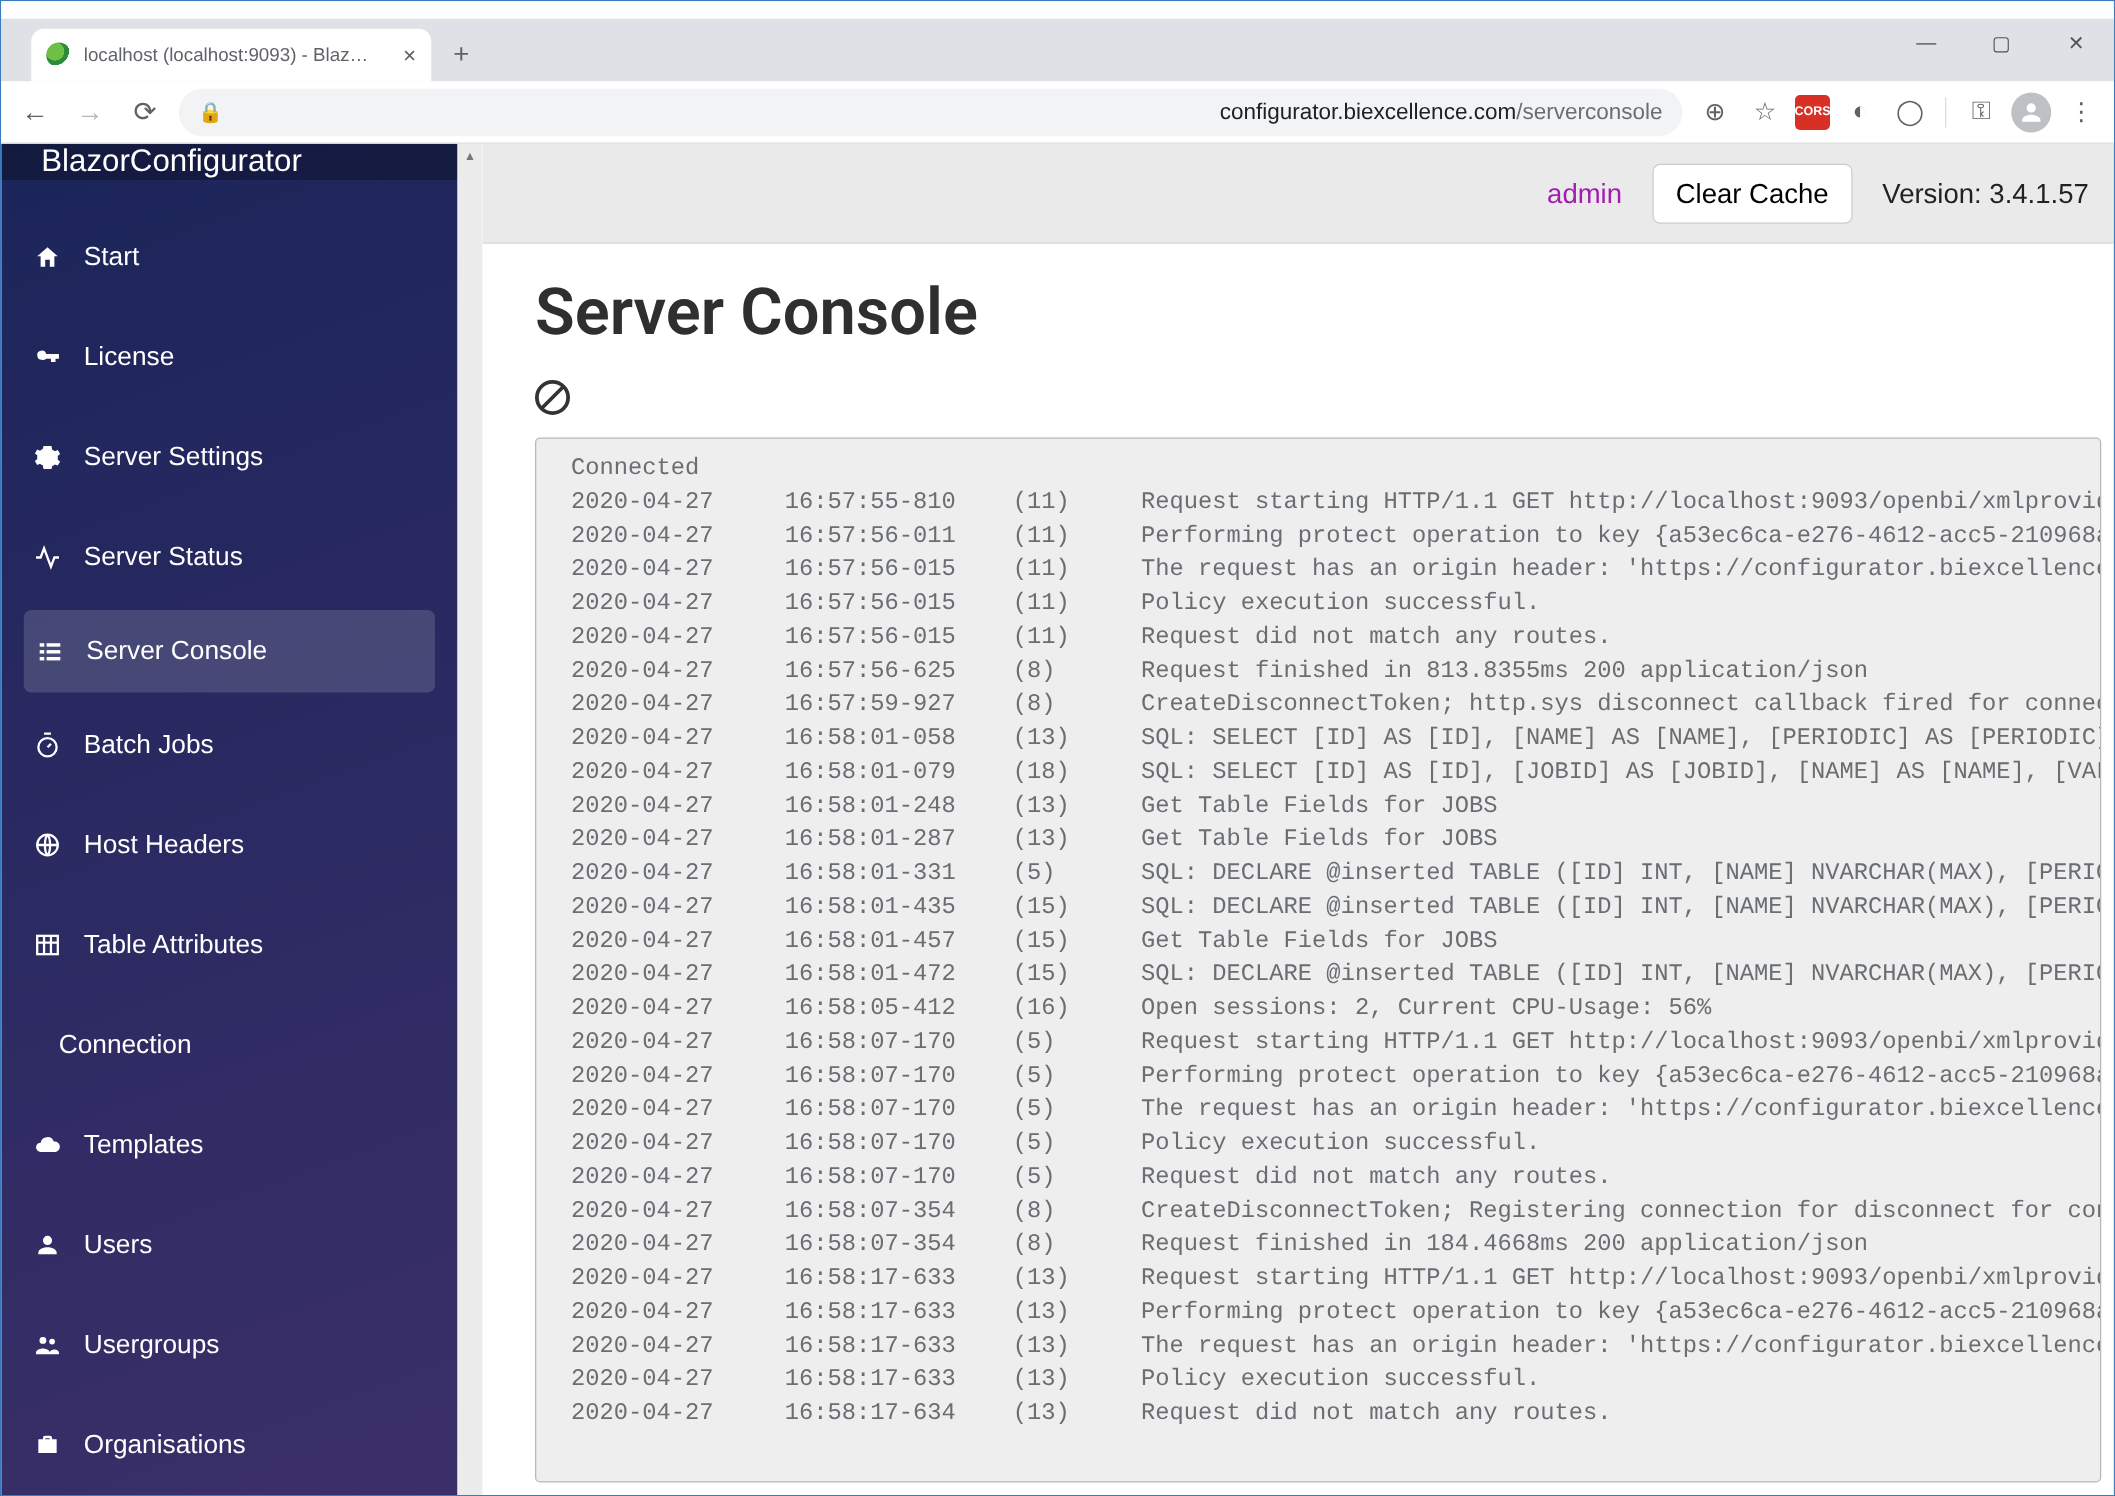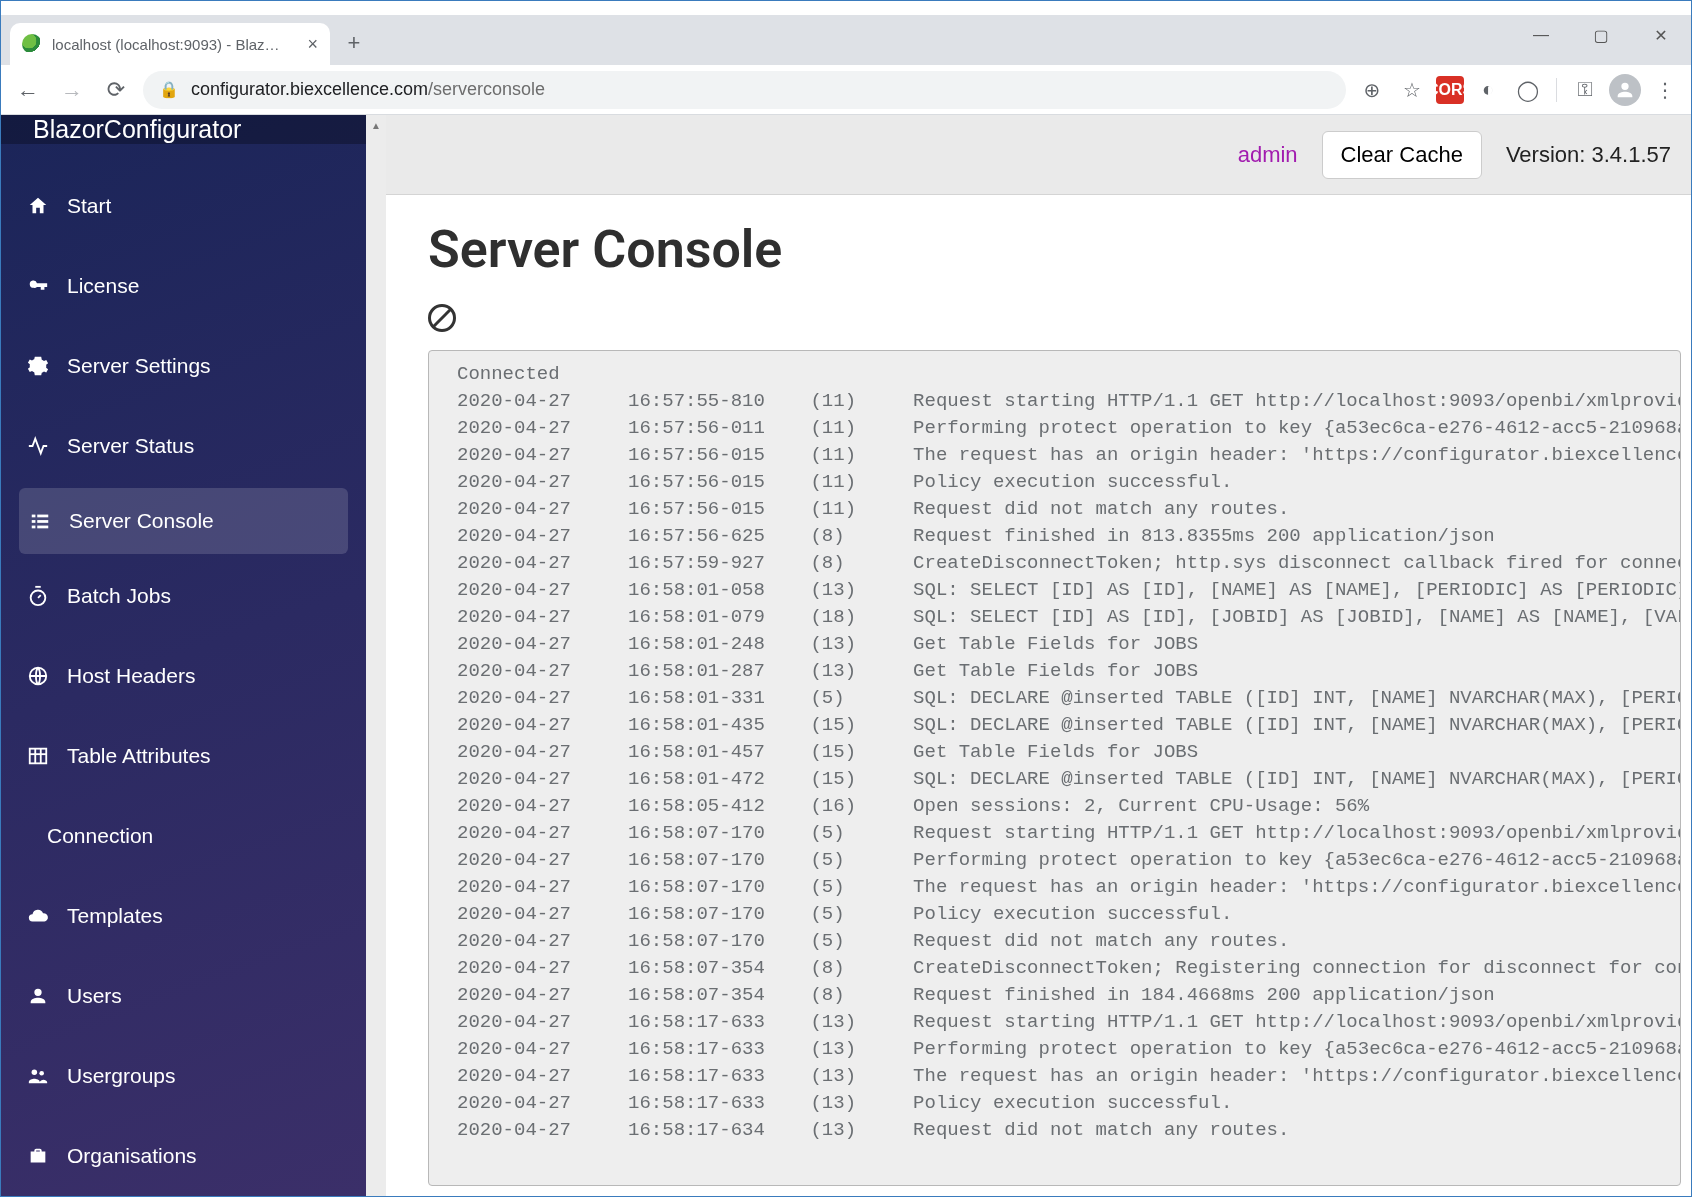--- a/index.html
+++ b/index.html
@@ -24,21 +24,21 @@
 .titlebar {
   height: 14px;
   background: #fff;
 }
 
 .tabstrip {
   height: 50px;
   background: #dee1e6;
   display: flex;
   align-items: flex-end;
-  padding-left: 9px;
+  padding-left: 24px;
   position: relative;
 }
 .tab {
   height: 42px;
   width: 320px;
   background: #fff;
   border-radius: 10px 10px 0 0;
   display: flex;
   align-items: center;
   padding: 0 12px;
@@ -86,31 +86,31 @@
 .nav-icon.disabled { color:#b7b9bd; cursor:default; }
 .url-field {
   flex:1; height:38px;
   background:#f1f3f4;
   border-radius:20px;
   display:flex; align-items:center;
   padding:0 16px; gap:12px;
   color:#202124; font-size:18px;
 }
 .url-field .lock-icon { color:#5f6368; font-size:16px; }
-.url-text { flex:1; color:#6d6d6d; }
+.url-text { flex:1; color:#6d6d6d;text-align:right; }
 .url-text .dark { color:#202124; }
 .addr-right { display:flex; align-items:center; gap:8px; }
 .addr-right .pill {
   width:32px;height:32px;border-radius:50%;
   display:flex;align-items:center;justify-content:center;
   color:#5f6368;font-size:20px;cursor:pointer;
 }
 .cors-badge {
   width:28px;height:28px;background:#d93025;color:#fff;
-  font-size:16px;font-weight:bold;display:flex;align-items:center;justify-content:center;
+  font-size:10px;font-weight:bold;display:flex;align-items:center;justify-content:center;
   border-radius:4px;
 }
 .addr-divider {width:1px;height:24px;background:#dadce0;margin:0 4px;}
 .avatar-circle {
   width:32px;height:32px;border-radius:50%;
   background:#bdc1c6;display:flex;align-items:center;justify-content:center;
 }
 .avatar-circle svg{width:22px;height:22px;fill:#fff;}
 
 

